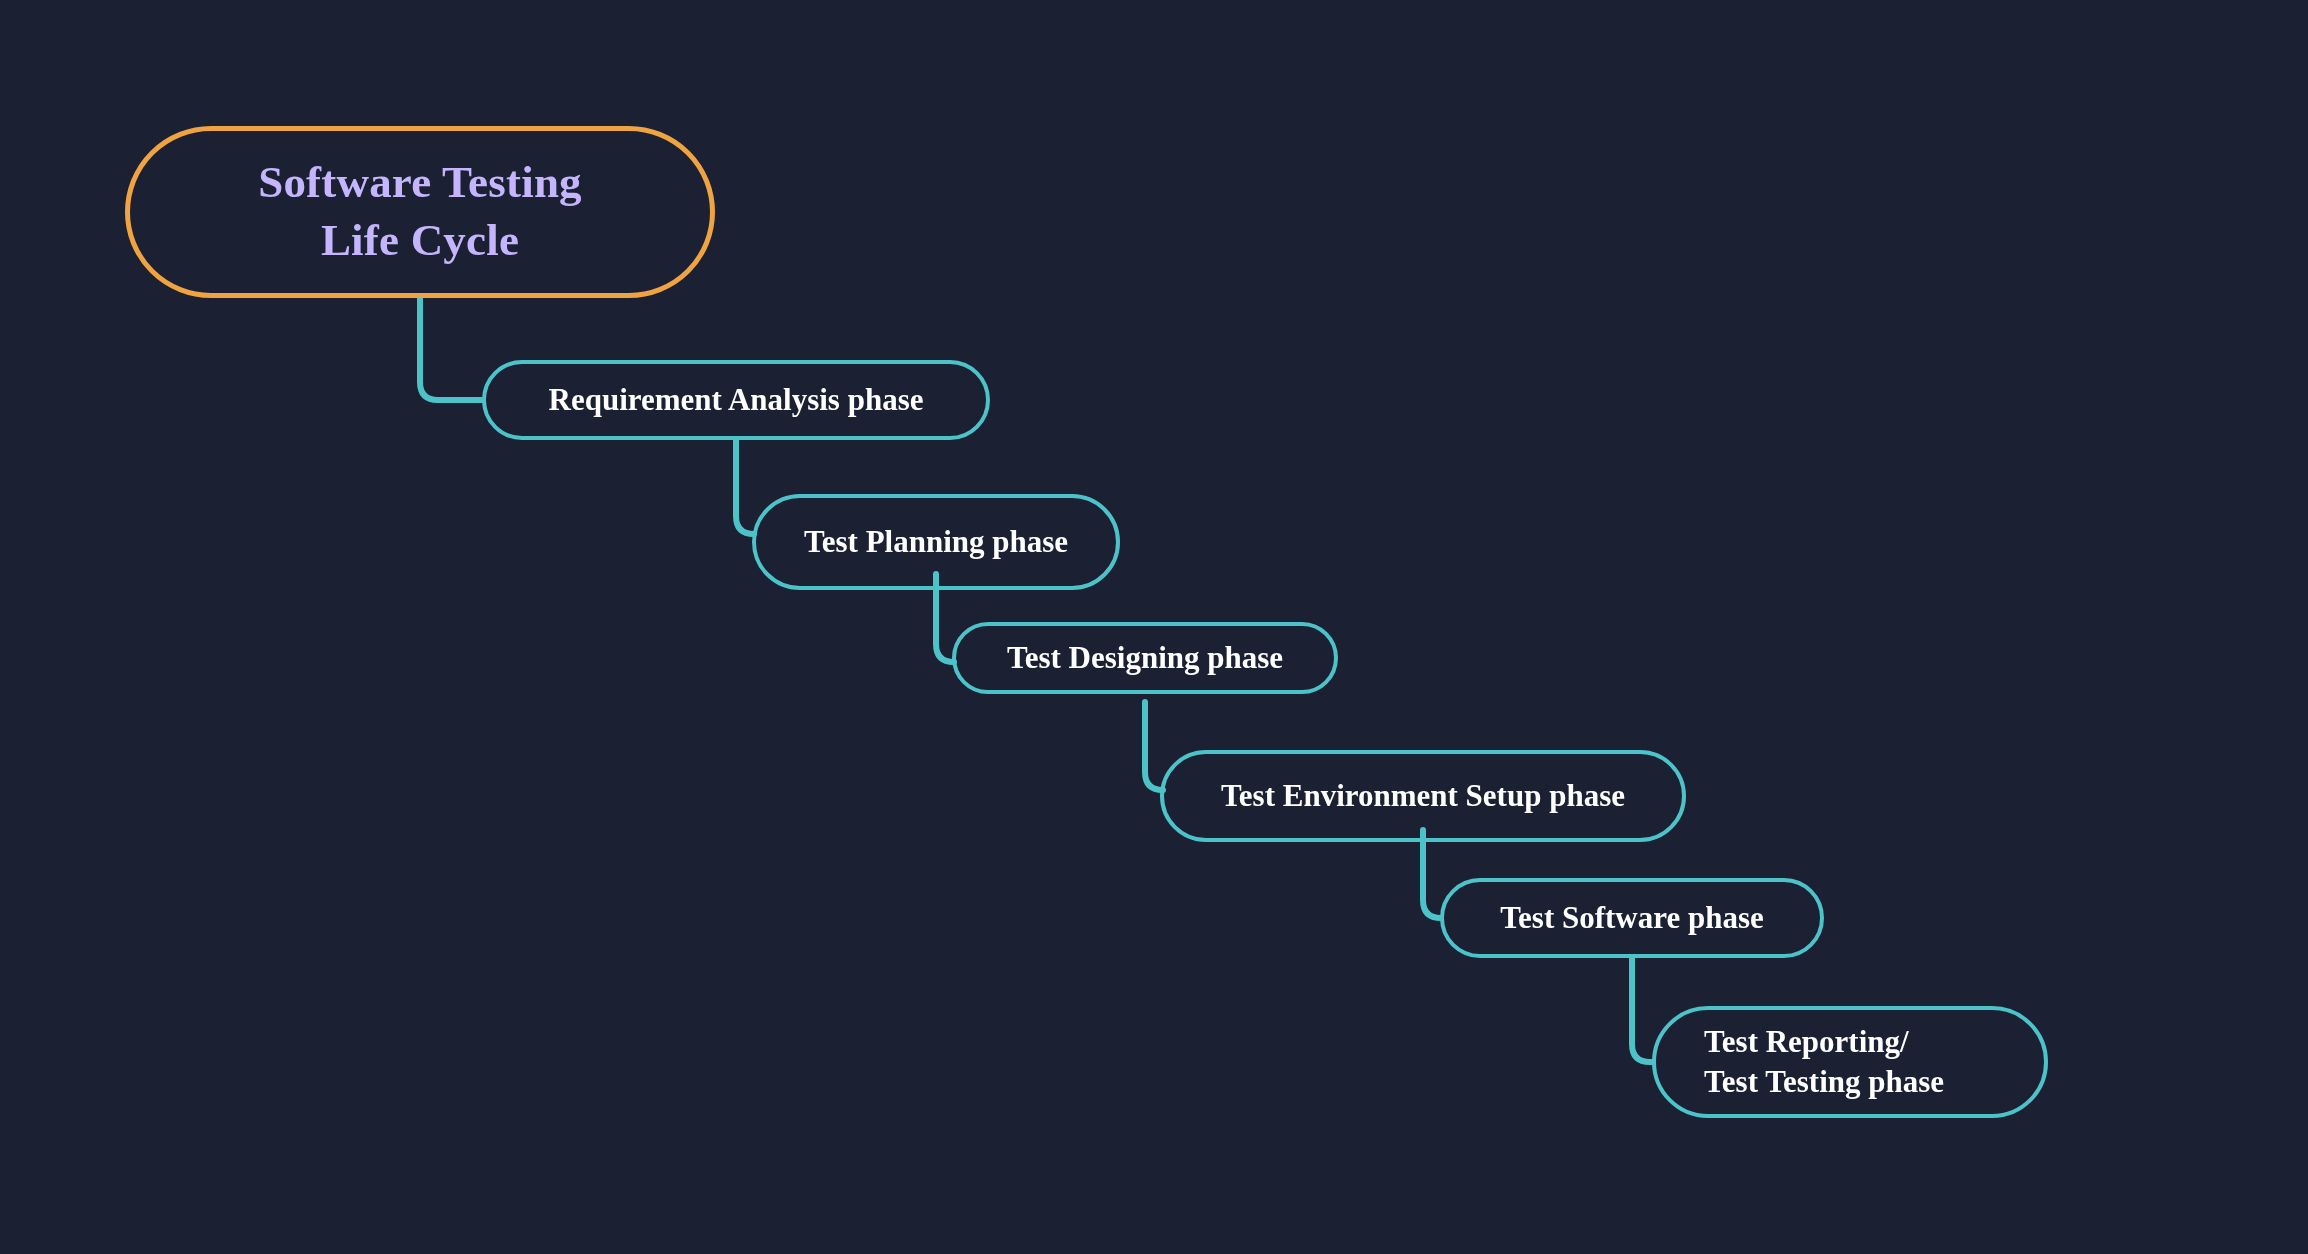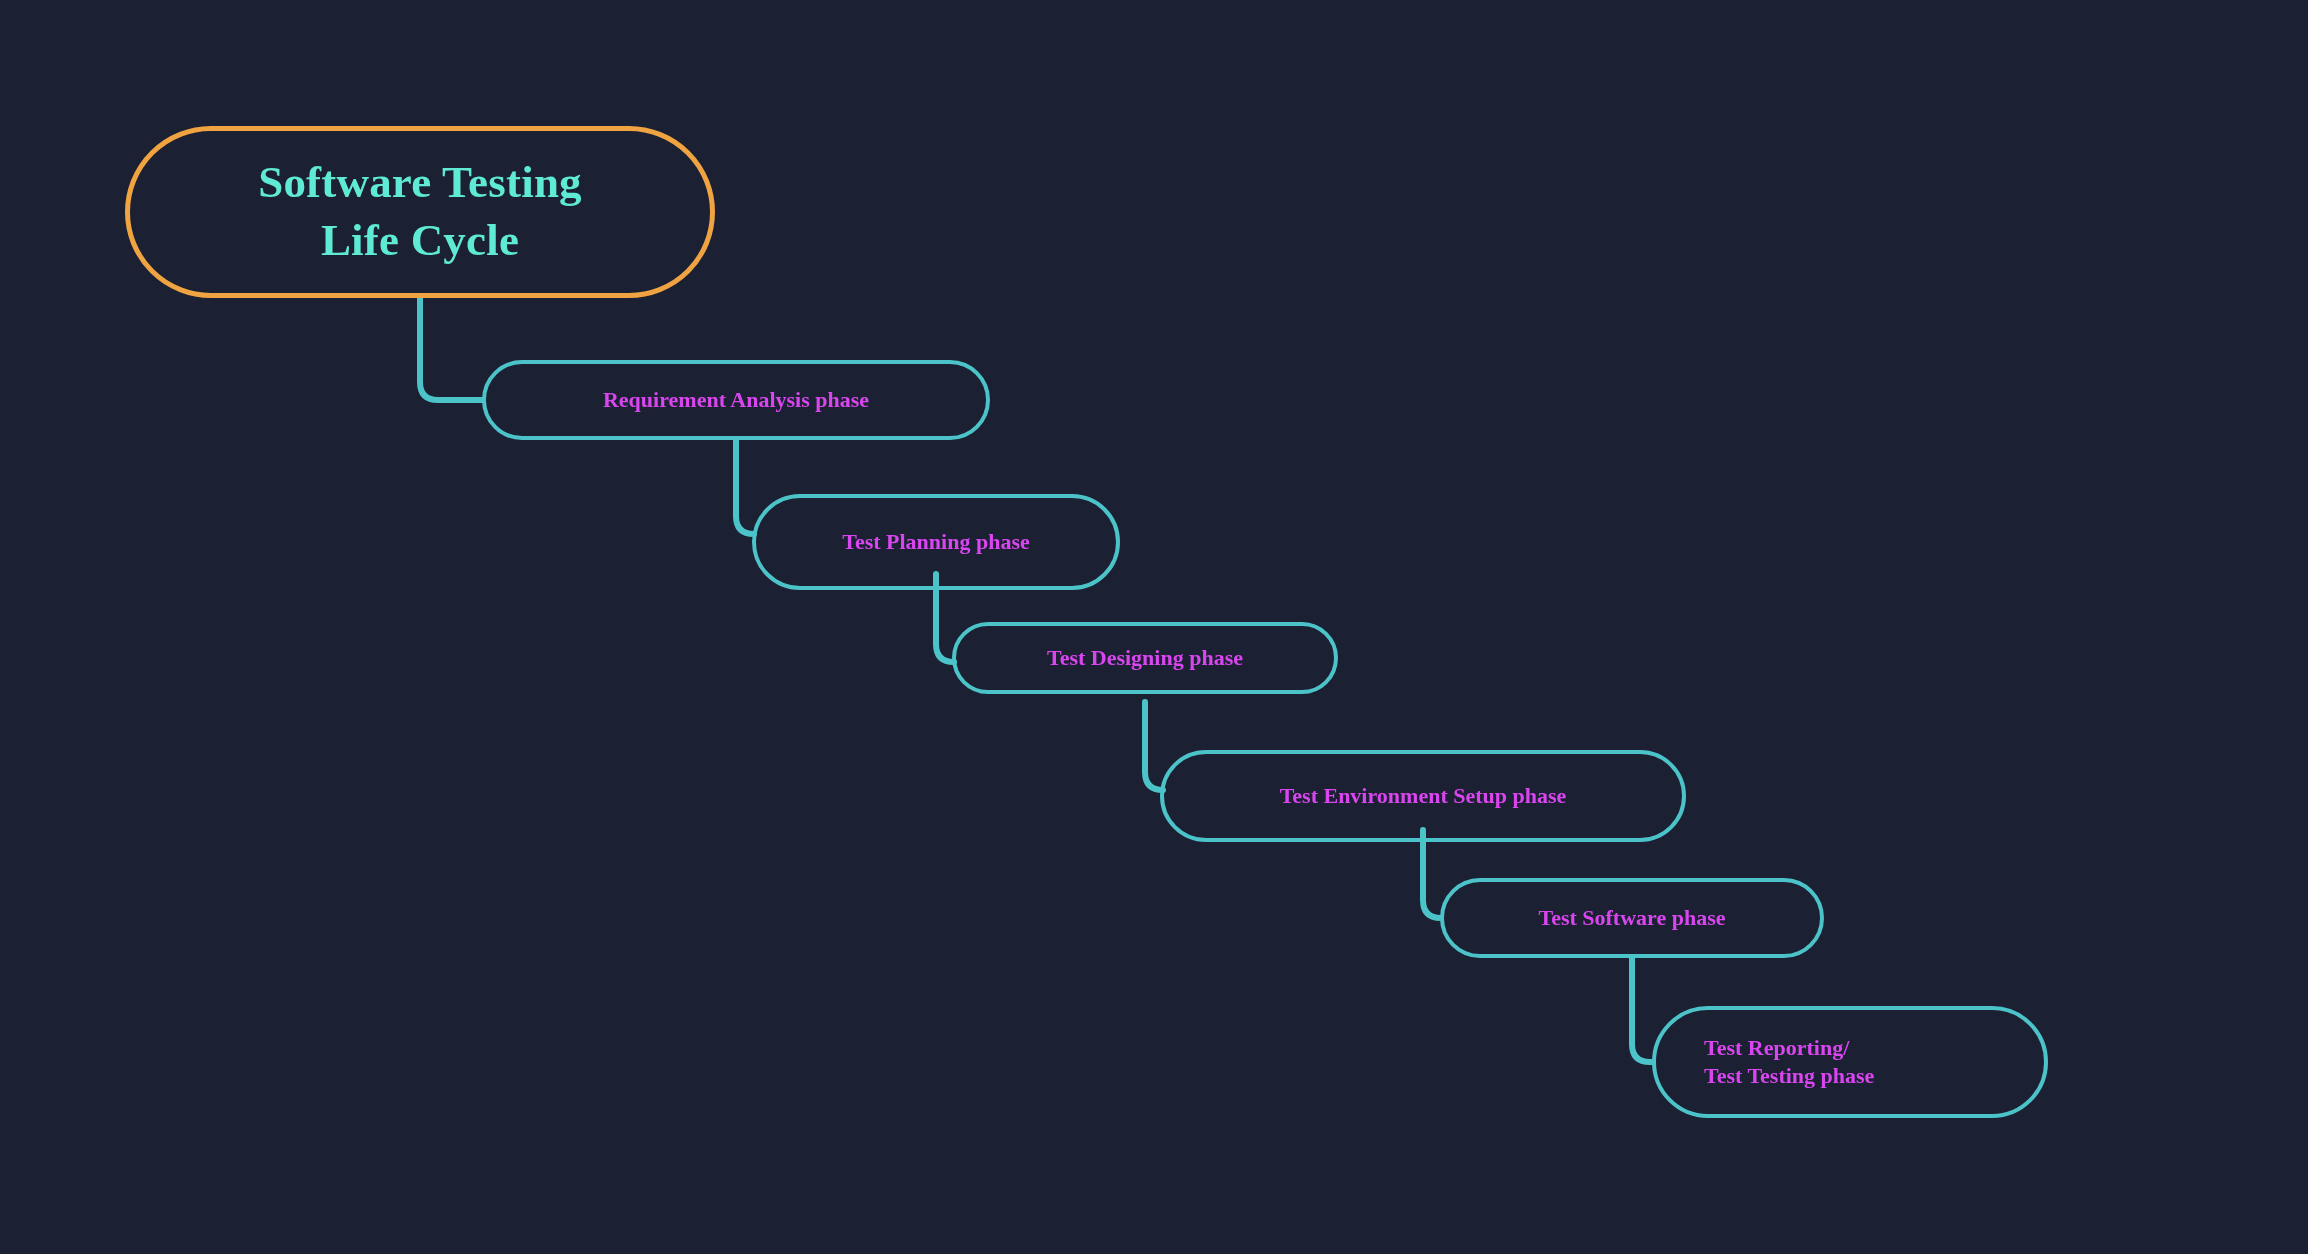--- a/index.html
+++ b/index.html
@@ -38,35 +38,35 @@
     line-height: 1.28;
   }
   
   .node-root {
     border-color: #efa341;
     border-width: 5px;
     border-radius: 90px;
     justify-content: center;
   }
   .node-root .node-label {
-    color: #5eead4;
+    color: #c4b5fd;
     font-size: 45px;
     text-align: center;
     letter-spacing: 0.2px;
   }
   
   .node-phase {
     border-color: #4cc3c9;
     border-width: 4px;
     border-radius: 60px;
     justify-content: center;
   }
   .node-phase .node-label {
-    color: #d946ef;
-    font-size: 22px;
+    color: #ffffff;
+    font-size: 31px;
     text-align: center;
   }
   .node-phase.multiline {
     justify-content: flex-start;
   }
   .node-phase.multiline .node-label {
     text-align: left;
     padding-left: 48px;
   }
 </style>

